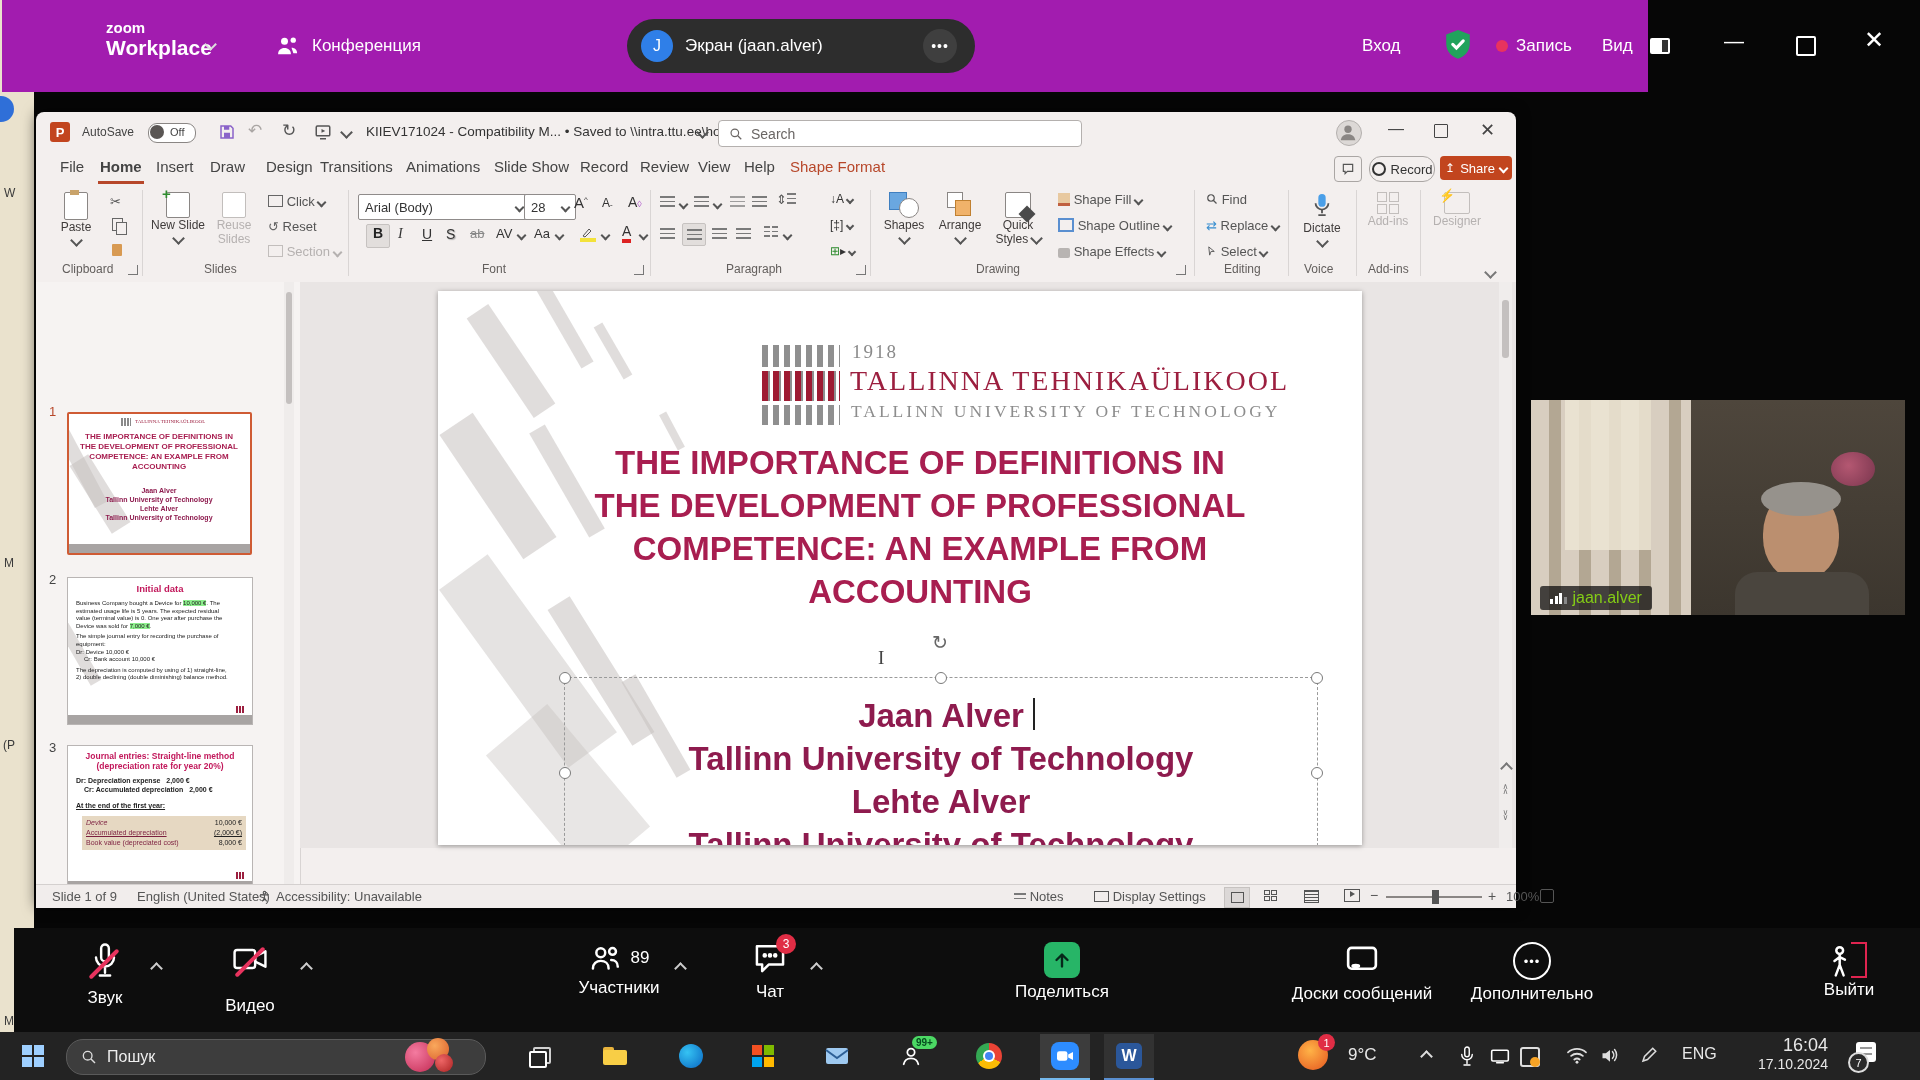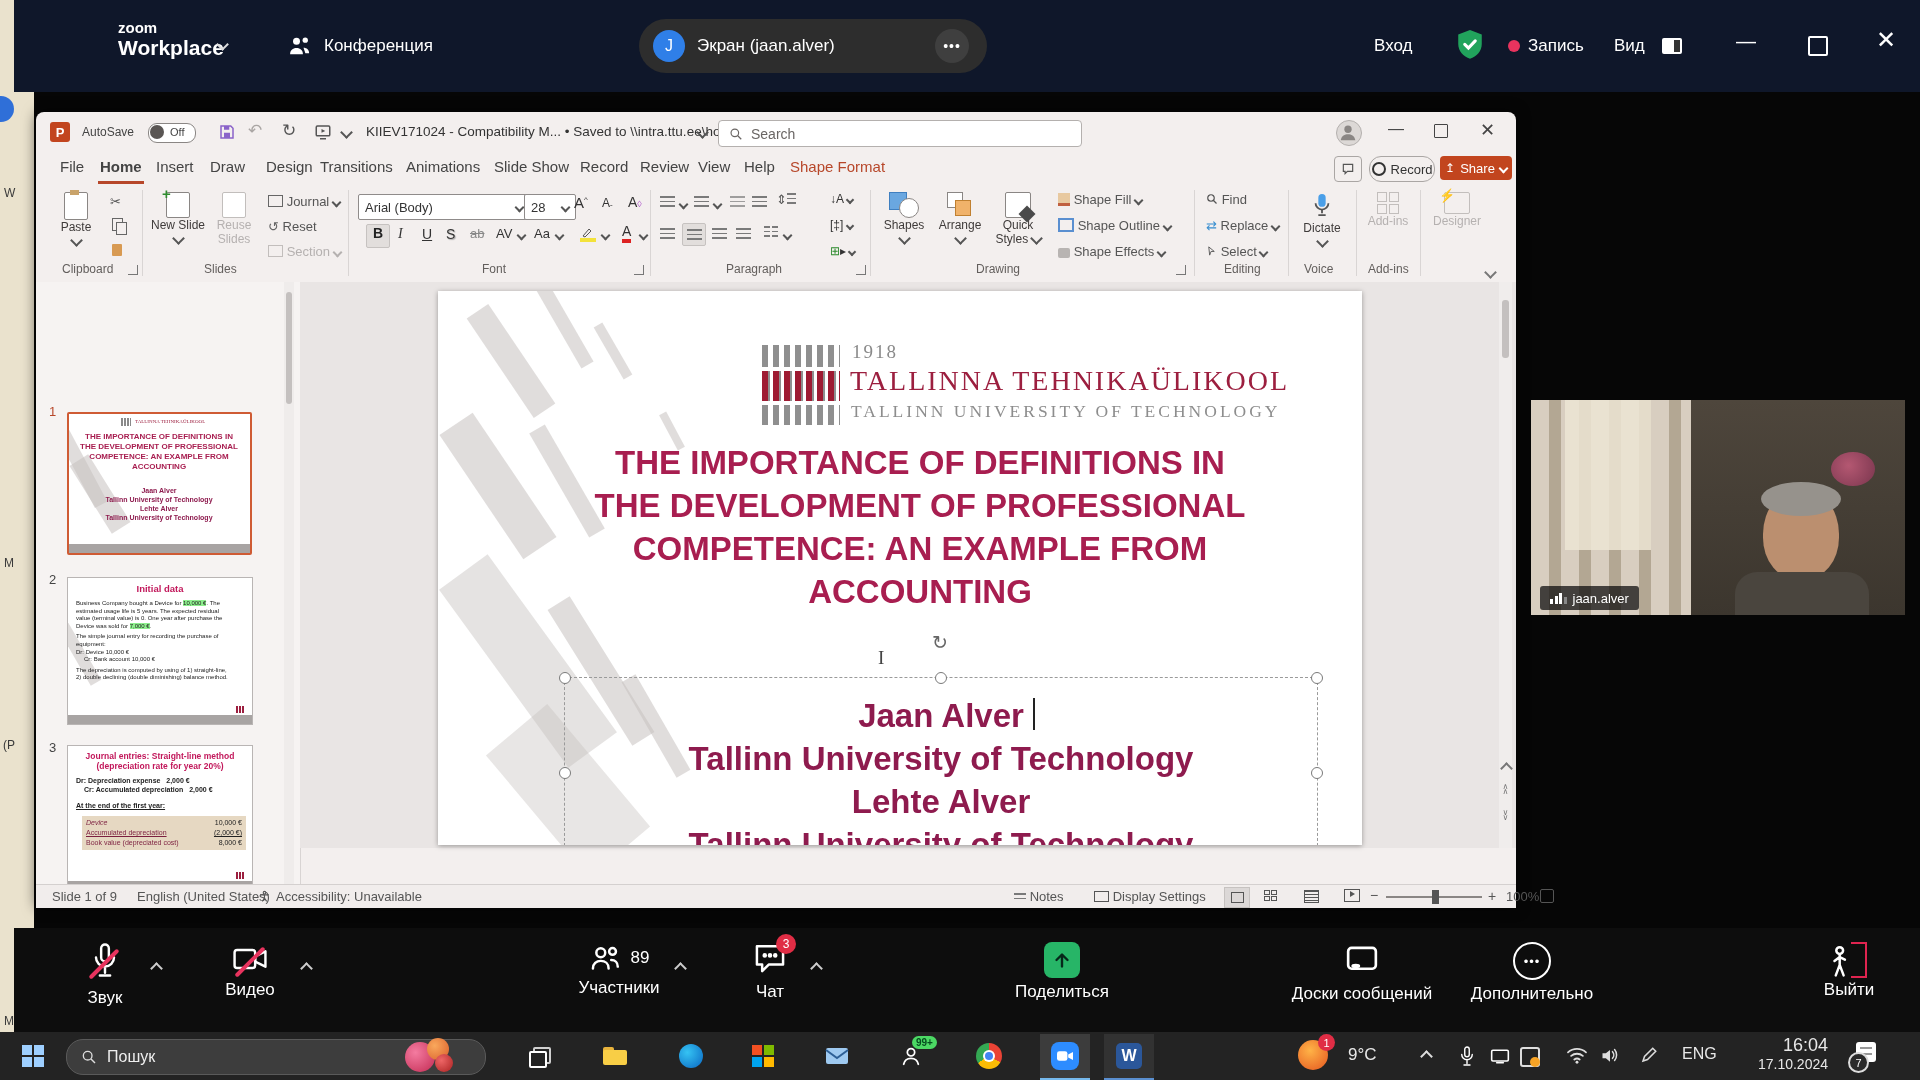--- a/index.html
+++ b/index.html
@@ -2,21 +2,21 @@
 <html><head>
 <meta charset="utf-8">
 <style>
   html,body{margin:0;padding:0;background:#060606;width:1920px;height:1080px;overflow:hidden;
     font-family:"Liberation Sans",sans-serif;position:relative}
   .ab{position:absolute}
   .nw{white-space:nowrap}
   .chv{display:inline-block;width:7px;height:7px;border-left:2px solid currentColor;border-top:2px solid currentColor}
   .up{transform:rotate(45deg)} .dn{transform:rotate(225deg)}
   
-  #topbar{left:14px;top:0;width:1906px;height:92px;background:#0f172a;color:#fff}
+  #topbar{left:2px;top:0;width:1646px;height:92px;background:#a21caf;color:#fff}
   
   #ppt{left:36px;top:112px;width:1480px;height:795px;background:#f3efee;border-radius:8px 8px 0 0;
     box-shadow:0 0 14px rgba(0,0,0,.6);color:#3a3a3a}
   .tab{font-size:15px;color:#444;padding:6px 2px}
   .grayed{color:#b5b1b0 !important}
   .combo{background:#fff;border:1px solid #8f8b8a;border-radius:2px;font-size:13px;color:#333;
     display:flex;align-items:center;justify-content:space-between;padding:2px 6px}
   .gl{font-size:12px;color:#625e5c}
   .launch{width:9px;height:9px;border-right:1.6px solid #777;border-bottom:1.6px solid #777}
   .sep{width:1px;background:#d9d5d4;top:190px;height:86px}
@@ -188,21 +188,21 @@
         <div class="ab" style="left:-5px;top:-6px;color:#2e8b2e;font-size:15px;font-weight:700">+</div>
         </div>
       <span>New Slide</span> <span class="chv dn" style="color:#555"></span>
     </div>
     <div class="ab bigbtn grayed" style="left:172px;top:6px;width:52px">
       <div style="width:22px;height:24px;border:1.5px solid #c2bebc;border-radius:2px;margin:0 auto;background:#fff"></div>
       <span>Reuse Slides</span>
     </div>
     <div class="ab mini" style="left:232px;top:8px">
       <span style="display:inline-block;width:13px;height:10px;border:1.4px solid #666;vertical-align:-1px"></span>
-      <span>Journal</span> <span class="chv dn" style="width:5px;height:5px;color:#555"></span></div>
+      <span>Click</span> <span class="chv dn" style="width:5px;height:5px;color:#555"></span></div>
     <div class="ab mini" style="left:232px;top:33px">
       <span style="color:#666">↺</span> <span>Reset</span></div>
     <div class="ab mini grayed" style="left:232px;top:58px">
       <span style="display:inline-block;width:13px;height:10px;border:1.4px solid #c2bebc;vertical-align:-1px"></span>
       <span>Section</span> <span class="chv dn" style="width:5px;height:5px"></span></div>
     <div class="ab gl" style="left:168px;top:76px">Slides</div>
     <div class="ab sep" style="left:312px;top:4px;height:86px"></div>
 
     <div class="ab combo" style="left:322px;top:8px;width:158px;height:20px">
       <span>Arial (Body)</span>
@@ -519,21 +519,21 @@
     <div class="ab" style="left:34px;top:-6px;width:80px;height:34px;border-radius:50%;background:#96928c"></div>
     <div class="ab" style="left:8px;top:84px;width:134px;height:44px;border-radius:22px 22px 0 0;background:#4a453e"></div>
   </div>
   <div class="ab" style="left:9px;top:186px;height:24px;background:rgba(10,10,10,.72);border-radius:3px;display:flex;align-items:center;padding:0 10px;gap:6px">
     <span style="display:inline-flex;align-items:flex-end;gap:1.5px">
       <span style="width:3px;height:5px;background:#fff"></span>
         <span style="width:3px;height:8px;background:#fff"></span>
       <span style="width:3px;height:11px;background:#fff"></span>
         <span style="width:3px;height:7px;background:#888"></span>
       </span>
-    <span style="font-size:13px;color:#ffffff">jaan.alver</span>
+    <span style="font-size:16px;color:#84cc16">jaan.alver</span>
   </div>
 </div>
 
 <div class="ab" style="left:14px;top:928px;width:1906px;height:104px;background:#0d0d0d">
 
   <div class="ab" style="left:56px;top:14px;width:70px;height:76px;text-align:center">
     <svg class="wic" width="32" height="36" viewBox="0 0 24 28">
         <rect x="9" y="2" width="6" height="13" rx="3"></rect>
         <path d="M5 12a7 7 0 0 0 14 0M12 20v4M8 26h8"></path>
       </svg>
@@ -541,21 +541,21 @@
     <div class="tlbl" style="margin-top:6px">Звук</div>
   </div>
   <span class="ab chv up" style="left:138px;top:36px;color:#ccc"></span>
 
   <div class="ab" style="left:196px;top:14px;width:80px;height:76px;text-align:center">
     <svg class="wic" width="36" height="34" viewBox="0 0 28 24">
         <rect x="2" y="5" width="16" height="14" rx="2"></rect>
         <path d="M18 10l8-4v12l-8-4z"></path>
       </svg>
     <div class="slash" style="left:20px;top:18px"></div>
-    <div class="tlbl" style="margin-top:0">Видео</div>
+    <div class="tlbl" style="margin-top:16px">Видео</div>
   </div>
   <span class="ab chv up" style="left:288px;top:36px;color:#ccc"></span>
 
   <div class="ab" style="left:540px;top:14px;width:130px;height:76px;text-align:center">
     <div style="display:flex;align-items:center;justify-content:center;gap:8px">
       <svg class="wic" width="34" height="32" viewBox="0 0 26 24">
           <circle cx="9" cy="8" r="3.4"></circle>
           <path d="M3 20c0-3.6 2.6-5.8 6-5.8s6 2.2 6 5.8"></path>
           <circle cx="18" cy="7" r="2.6"></circle>
           <path d="M17 13.6c3 0 5 2 5 5"></path>

